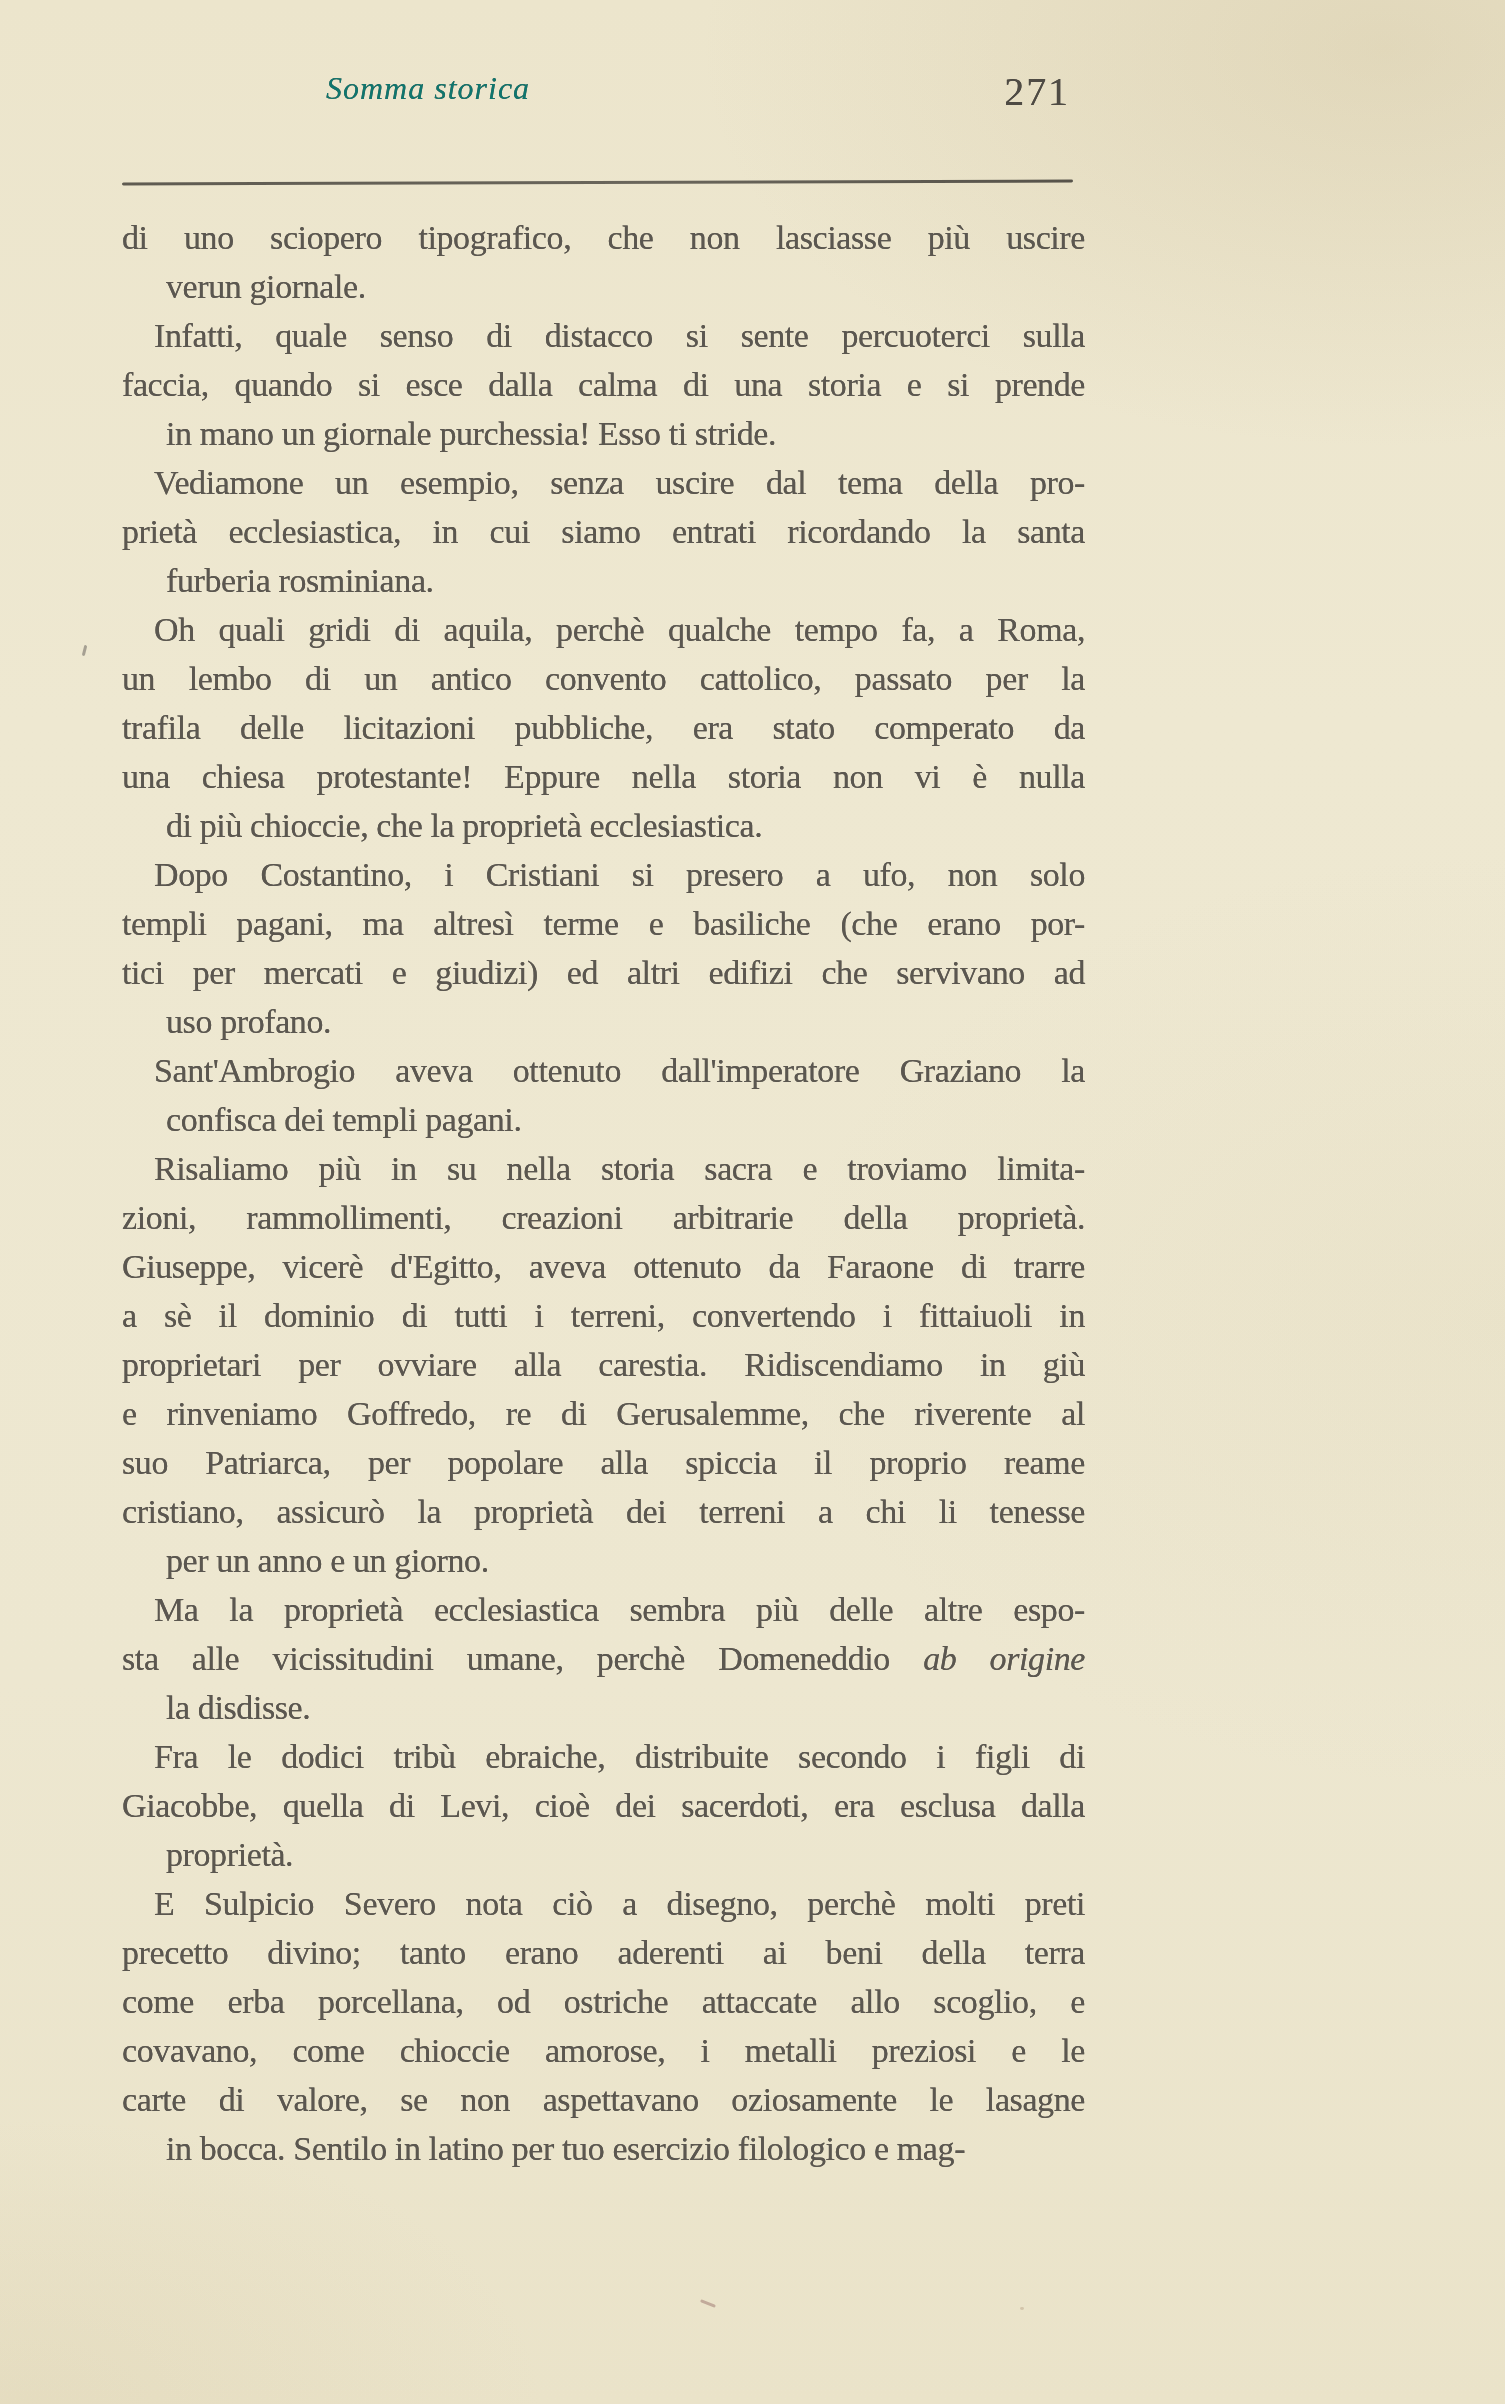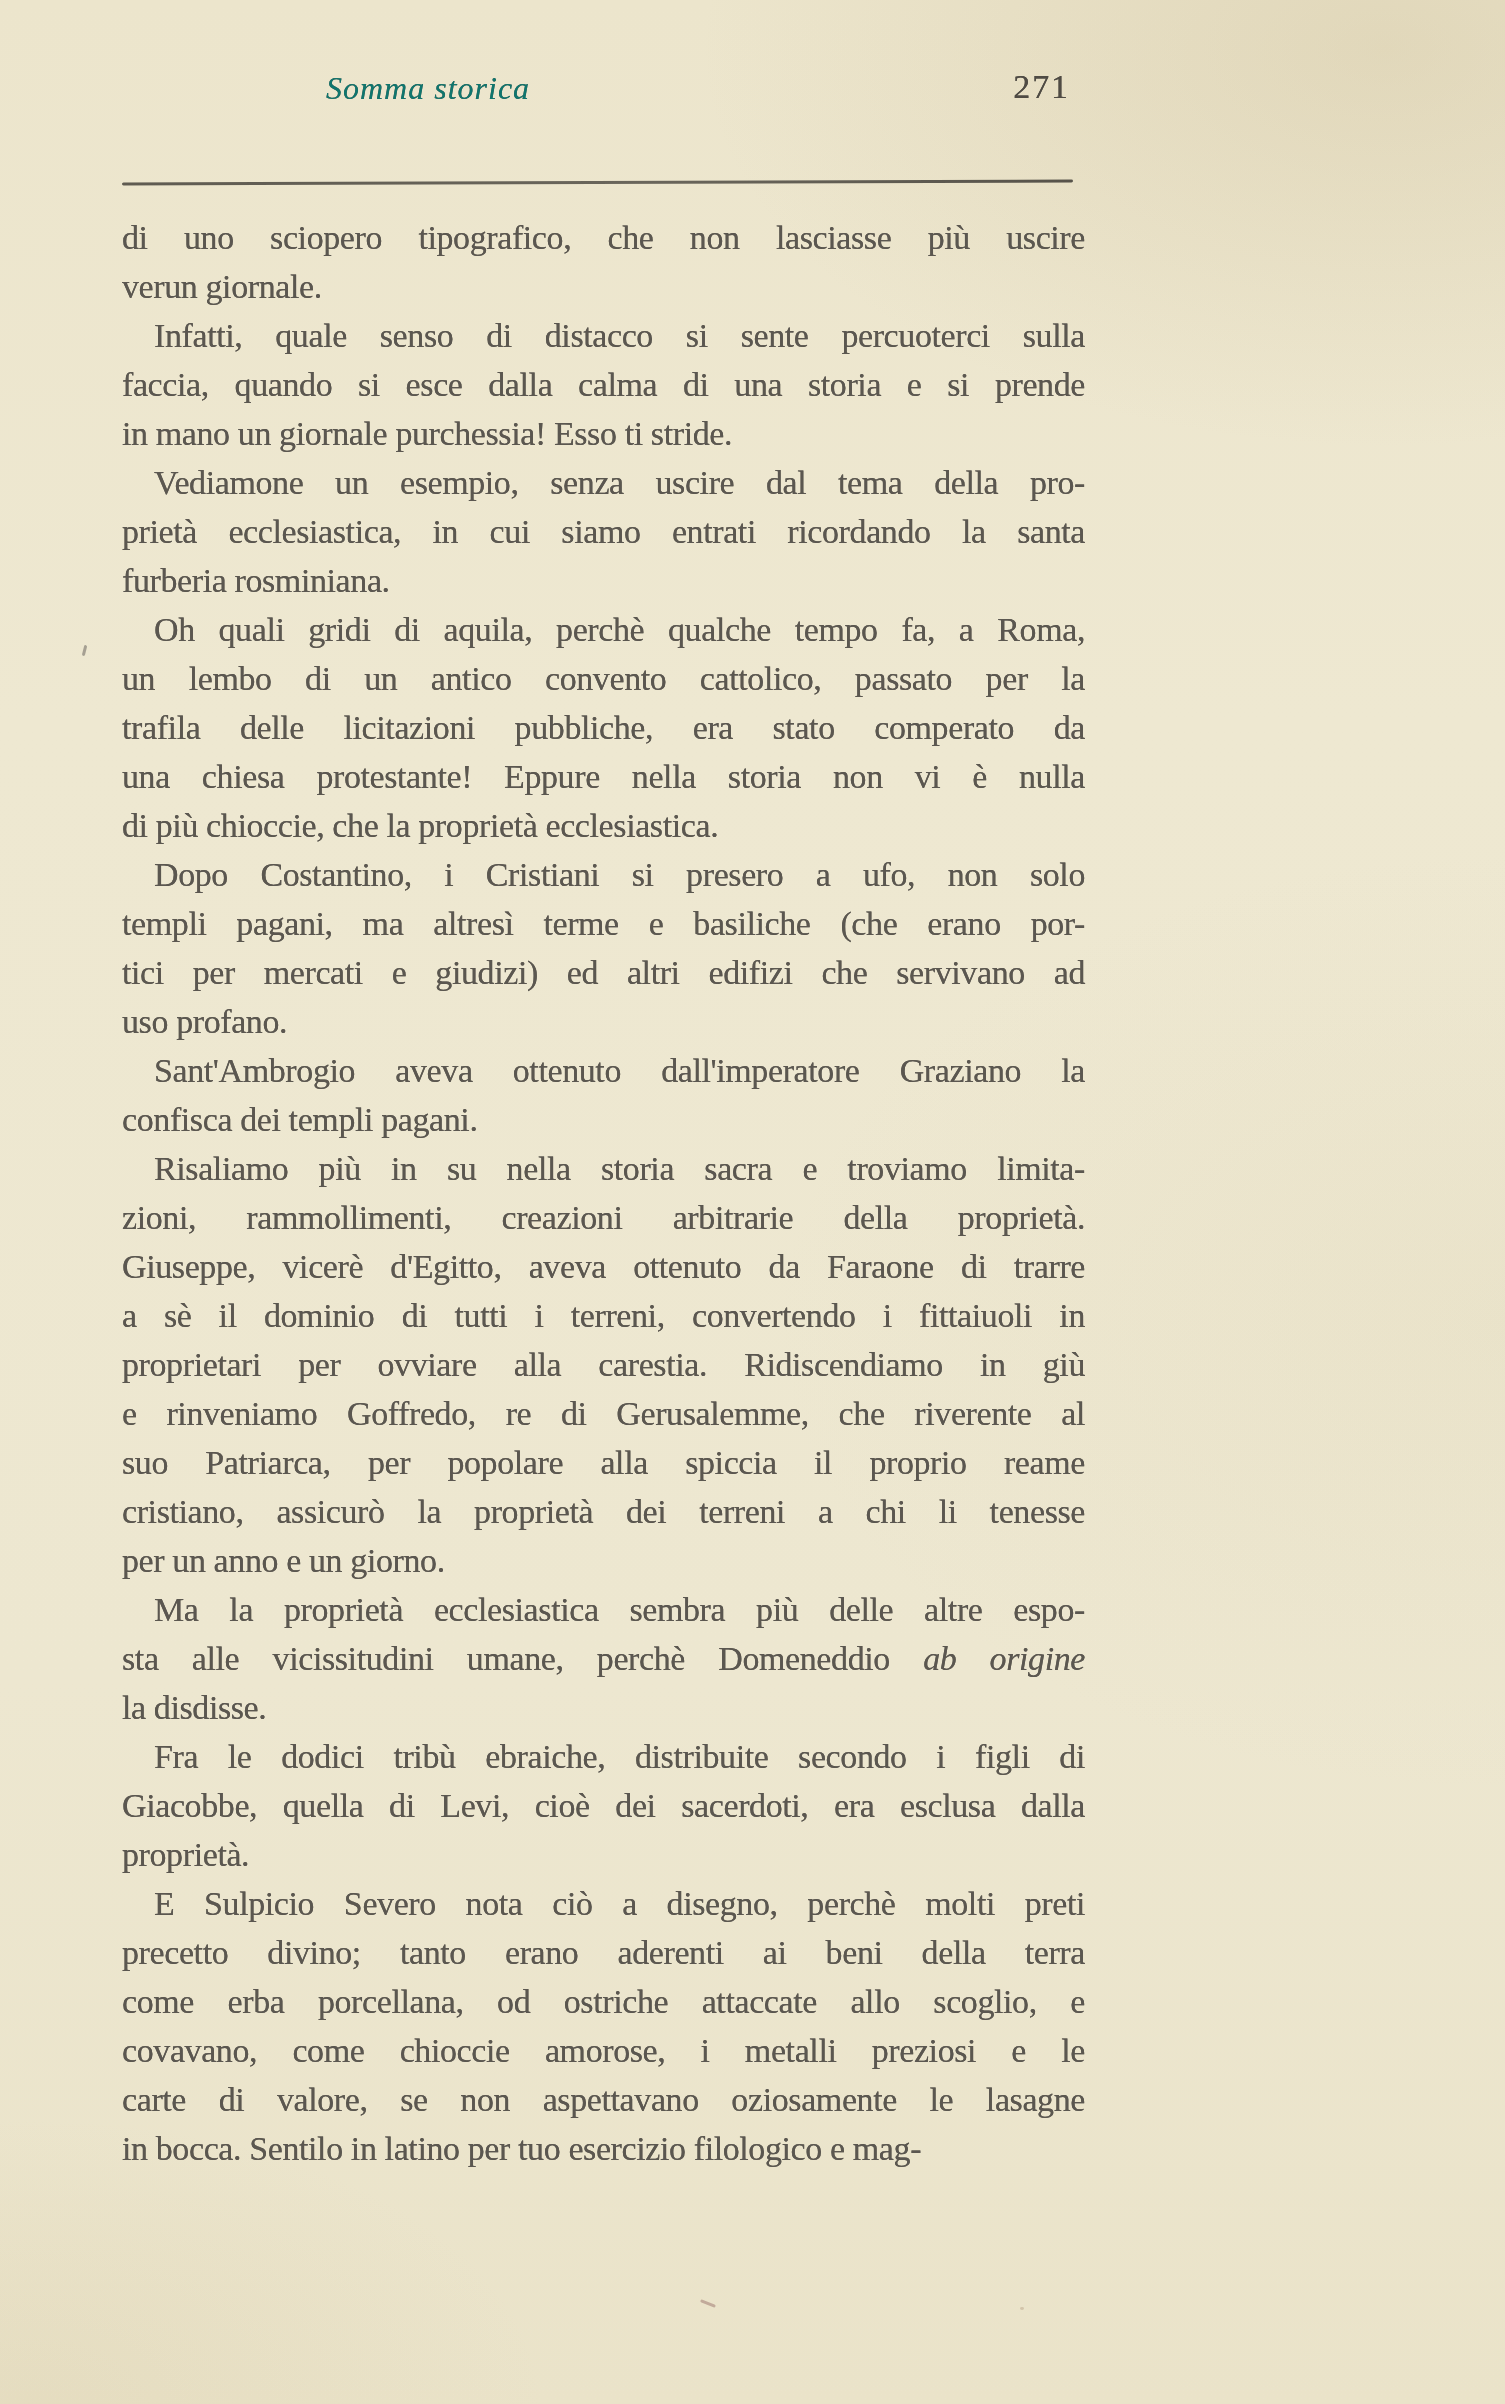--- a/index.html
+++ b/index.html
@@ -46,21 +46,21 @@
     font-style: italic;
     font-size: 32px;
     letter-spacing: 1px;
     color: #0f766e;
     text-shadow: 0 0 0.5px #5a564e;
   }
   .head-page-num {
     position: absolute;
     right: 15px;
     top: -1.9px;
-    font-size: 34px;
+    font-size: 40px;
     color: #4f4b44;
     text-shadow: 0 0 0.5px #4f4b44;
     letter-spacing: 1.9px;
   }
   .head-rule {
     position: absolute;
     top: 181px;
     left: 0;
     width: 951px;
     height: 2.9px;
@@ -80,20 +80,21 @@
     text-shadow: 0 0 0.6px rgba(78,74,66,0.85);
   }
   .line {
     text-align: justify;
     text-align-last: justify;
     white-space: normal;
     height: 49px;
   }
   .line.last {
     text-align-last: left;
+    margin-left: 44px;
   }
   .line.indent {
     text-indent: 32px;
   }
   .line .it {
     font-style: italic;
   }
   
   .speck-1 {
     position: absolute;

